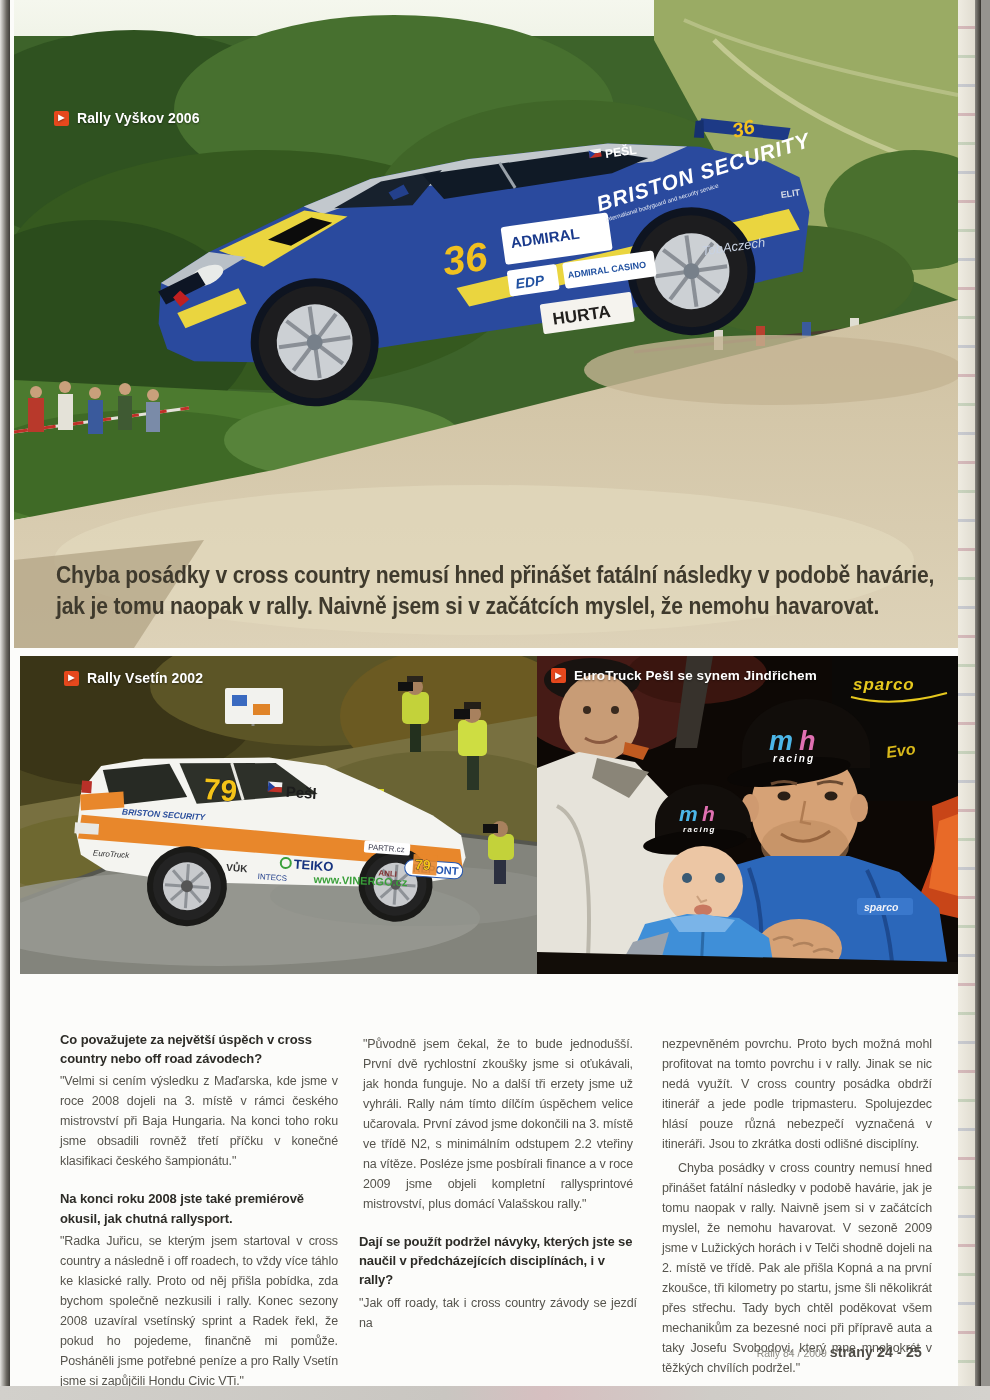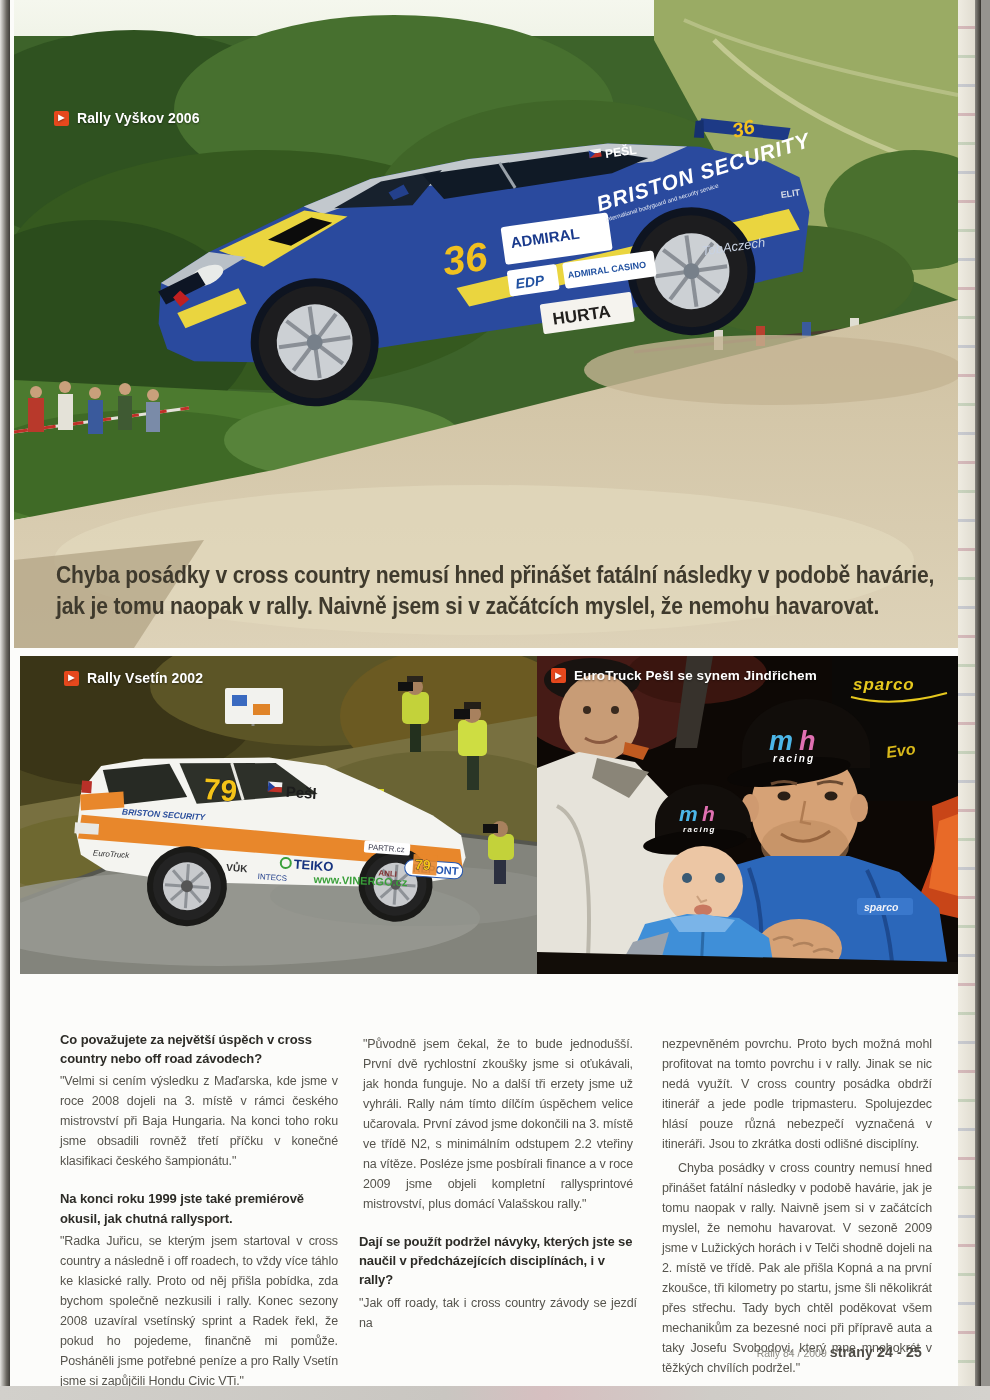--- a/index.html
+++ b/index.html
@@ -381,21 +381,21 @@
           <span>▶</span>
         </span>
       <span>EuroTruck Pešl se synem Jindřichem</span>
     </div>
   </div>
 
   <div class="article">
     <div class="col">
       <p class="q">Co považujete za největší úspěch v cross country nebo off road závodech?</p>
       <p class="a">"Velmi si cením výsledku z Maďarska, kde jsme v roce 2008 dojeli na 3. místě v rámci českého mistrovství při Baja Hungaria. Na konci toho roku jsme obsadili rovněž třetí příčku v konečné klasifikaci českého šampionátu."</p>
-      <p class="q" style="margin-top:18px;">Na konci roku 1999 jste také premiérově okusil, jak chutná rallysport.</p>
+      <p class="q" style="margin-top:18px;">Na konci roku 2008 jste také premiérově okusil, jak chutná rallysport.</p>
       <p class="a">"Radka Juřicu, se kterým jsem startoval v cross country a následně i off roadech, to vždy více táhlo ke klasické rally. Proto od něj přišla pobídka, zda bychom společně nezkusili i rally. Konec sezony 2008 uzavíral vsetínský sprint a Radek řekl, že pokud ho pojedeme, finančně mi pomůže. Posháněli jsme potřebné peníze a pro Rally Vsetín jsme si zapůjčili Hondu Civic VTi."</p>
     </div>
     <div class="col">
       <p class="a">"Původně jsem čekal, že to bude jednodušší. První dvě rychlostní zkoušky jsme si oťukávali, jak honda funguje. No a další tři erzety jsme už vyhráli. Rally nám tímto dílčím úspěchem velice učarovala. První závod jsme dokončili na 3. místě ve třídě N2, s minimálním odstupem 2.2 vteřiny na vítěze. Posléze jsme posbírali finance a v roce 2009 jsme objeli kompletní rallysprintové mistrovství, plus domácí Valašskou rally."</p>
       <p class="q" style="margin-top:18px;">Dají se použít podržel návyky, kterých jste se naučil v předcházejících disciplínách, i v rally?</p>
       <p class="a">"Jak off roady, tak i cross country závody se jezdí na</p>
     </div>
     <div class="col">
       <p class="a">nezpevněném povrchu. Proto bych možná mohl profitovat na tomto povrchu i v rally. Jinak se nic nedá využít. V cross country posádka obdrží itinerář a jede podle tripmasteru. Spolujezdec hlásí pouze různá nebezpečí vyznačená v itineráři. Jsou to zkrátka dosti odlišné disciplíny.</p>
       <p class="a p2">Chyba posádky v cross country nemusí hned přinášet fatální následky v podobě havárie, jak je tomu naopak v rally. Naivně jsem si v začátcích myslel, že nemohu havarovat. V sezoně 2009 jsme v Lužických horách i v Telči shodně dojeli na 2. místě ve třídě. Pak ale přišla Kopná a na první zkoušce, tři kilometry po startu, jsme šli několikrát přes střechu. Tady bych chtěl poděkovat všem mechanikům za bezesné noci při přípravě auta a taky Josefu Svobodovi, který mne mnohokrát v těžkých chvílích podržel."</p>

